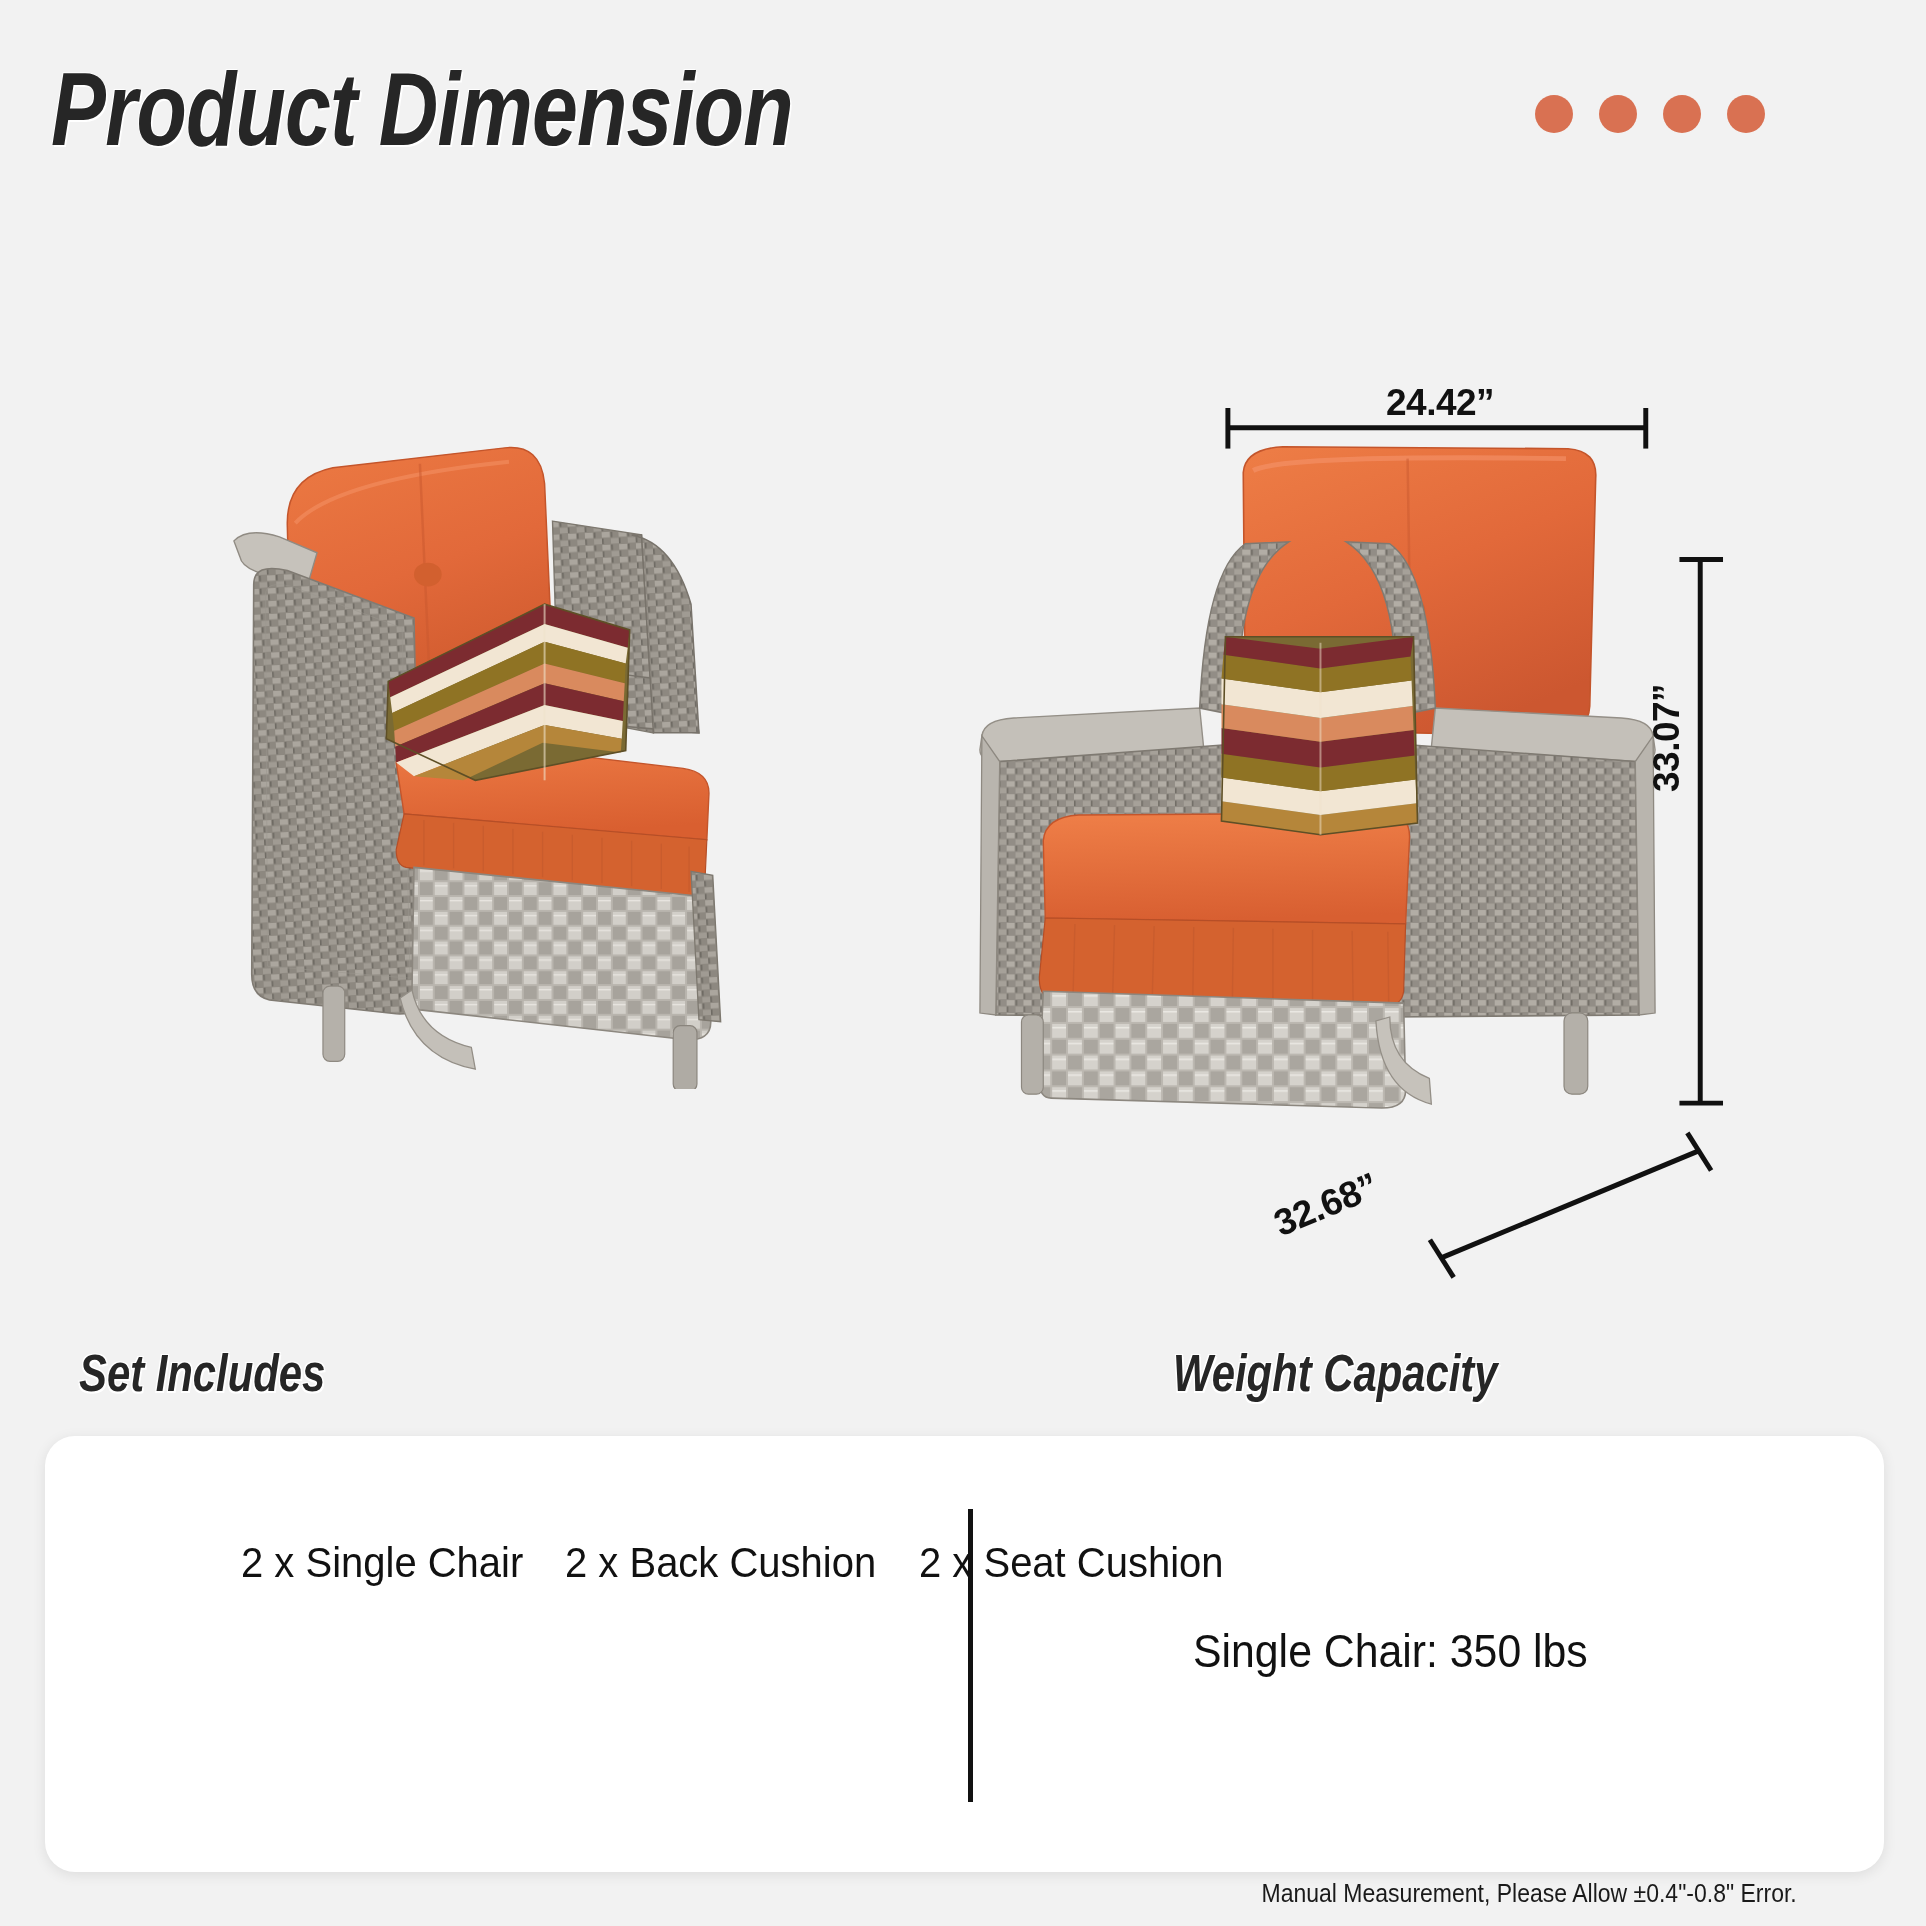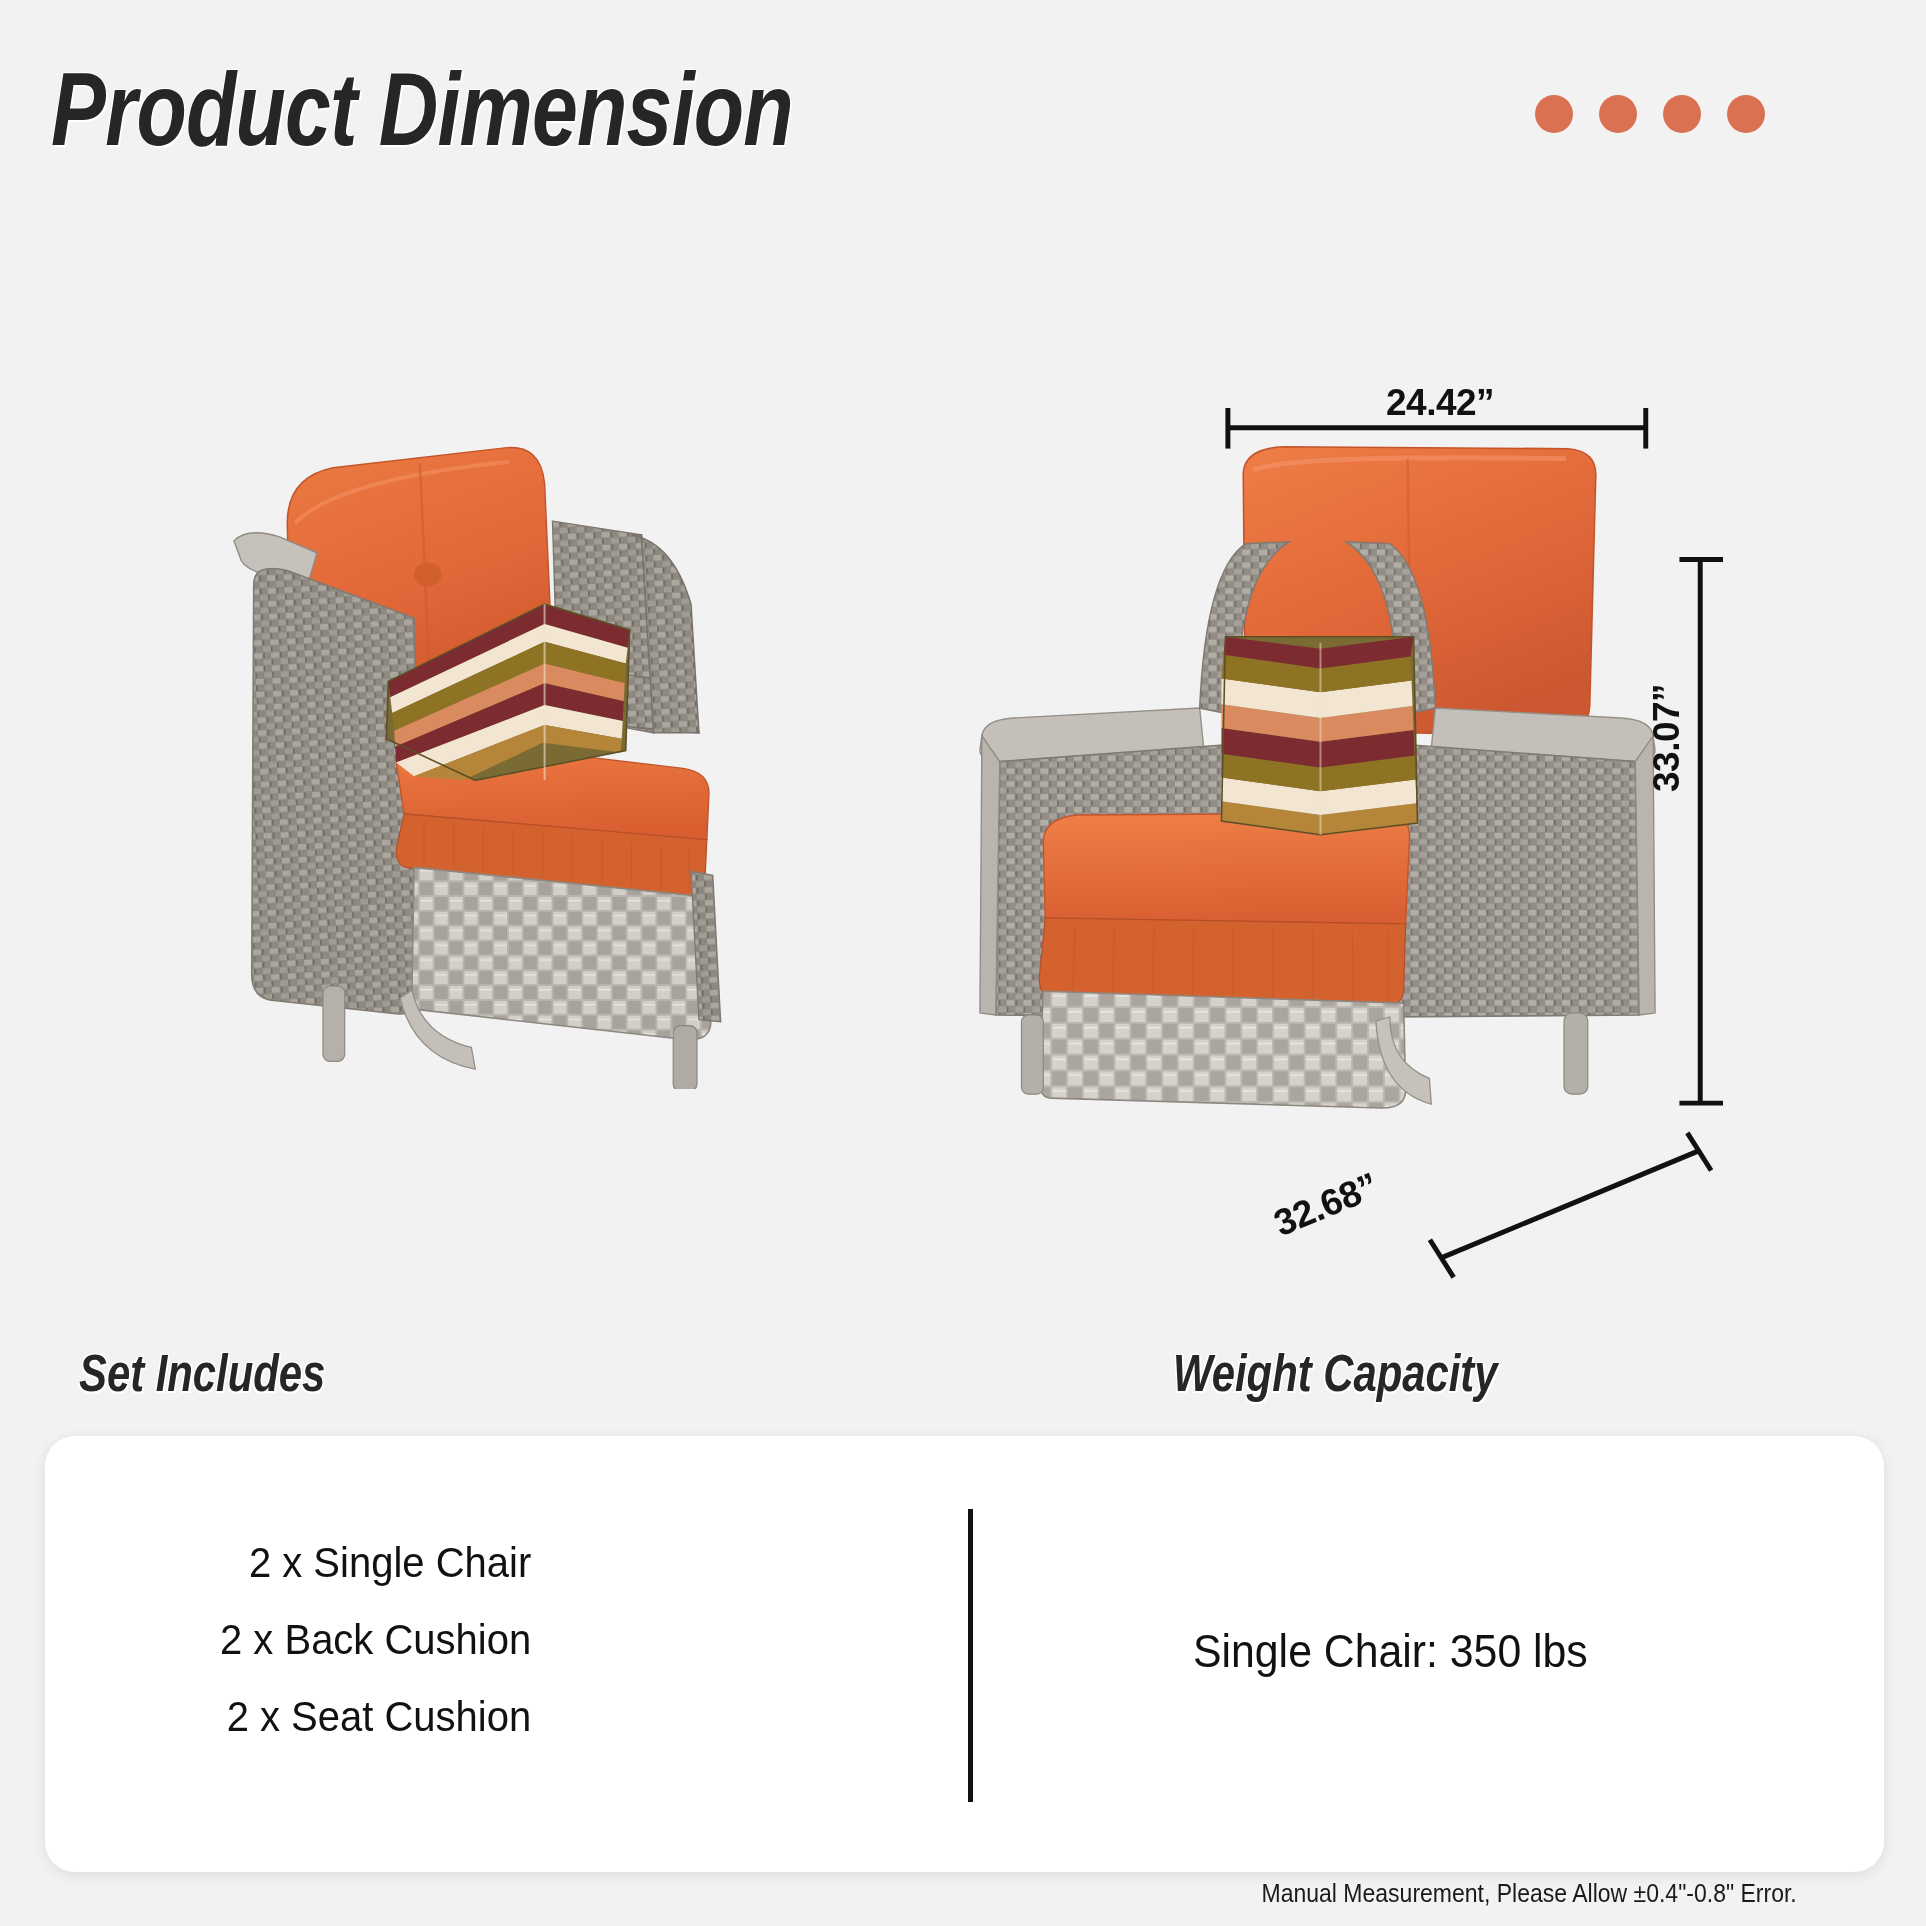--- a/index.html
+++ b/index.html
@@ -2,21 +2,21 @@
 <html><head>
 <meta charset="utf-8">
 <style>
   * { box-sizing: border-box; margin: 0; padding: 0; }
   html, body {
     width: 1927px; height: 1927px;
     background: #F2F2F2;
     font-family: "Liberation Sans", sans-serif;
     overflow: hidden;
   }
-  #page { position: relative; width: 1842px; height: 1927px; background: #F2F2F2; text-align: right; }
+  #page { position: relative; width: 1842px; height: 1927px; background: #F2F2F2; }
 
   
   #header-title {
     position: absolute; left: 51px; top: 51px;
     font-family: "Liberation Sans", sans-serif;
     font-weight: 700; font-style: italic;
     font-size: 103px; letter-spacing: -1px;
     color: #262626;
     transform: scaleX(0.80); transform-origin: left top;
     white-space: nowrap;
@@ -57,22 +57,22 @@
   #heading-set-includes { left: 79px; top: 1344px; }
   #heading-weight-capacity { left: 1173px; top: 1344px; }
 
   #info-card {
     position: absolute; left: 45px; top: 1436px;
     width: 1839px; height: 436px;
     background: #ffffff; border-radius: 30px;
     box-shadow: 0 3px 14px rgba(0,0,0,0.09);
   }
   #set-list {
-    position: absolute; left: 220px; top: 1538px;
-    display: flex; flex-direction: column; gap: 28px;
+    position: absolute; left: 241px; top: 1538px;
+    display: flex; flex-direction: row; gap: 20px;
   }
   .set-item {
     font-family: "Liberation Sans", sans-serif;
     font-size: 43px; color: #111; font-weight: 400;
     transform: scaleX(0.93); transform-origin: left center;
     white-space: nowrap;
   }
   #card-divider {
     position: absolute; left: 968px; top: 1509px;
     width: 5px; height: 293px; background: #111;

